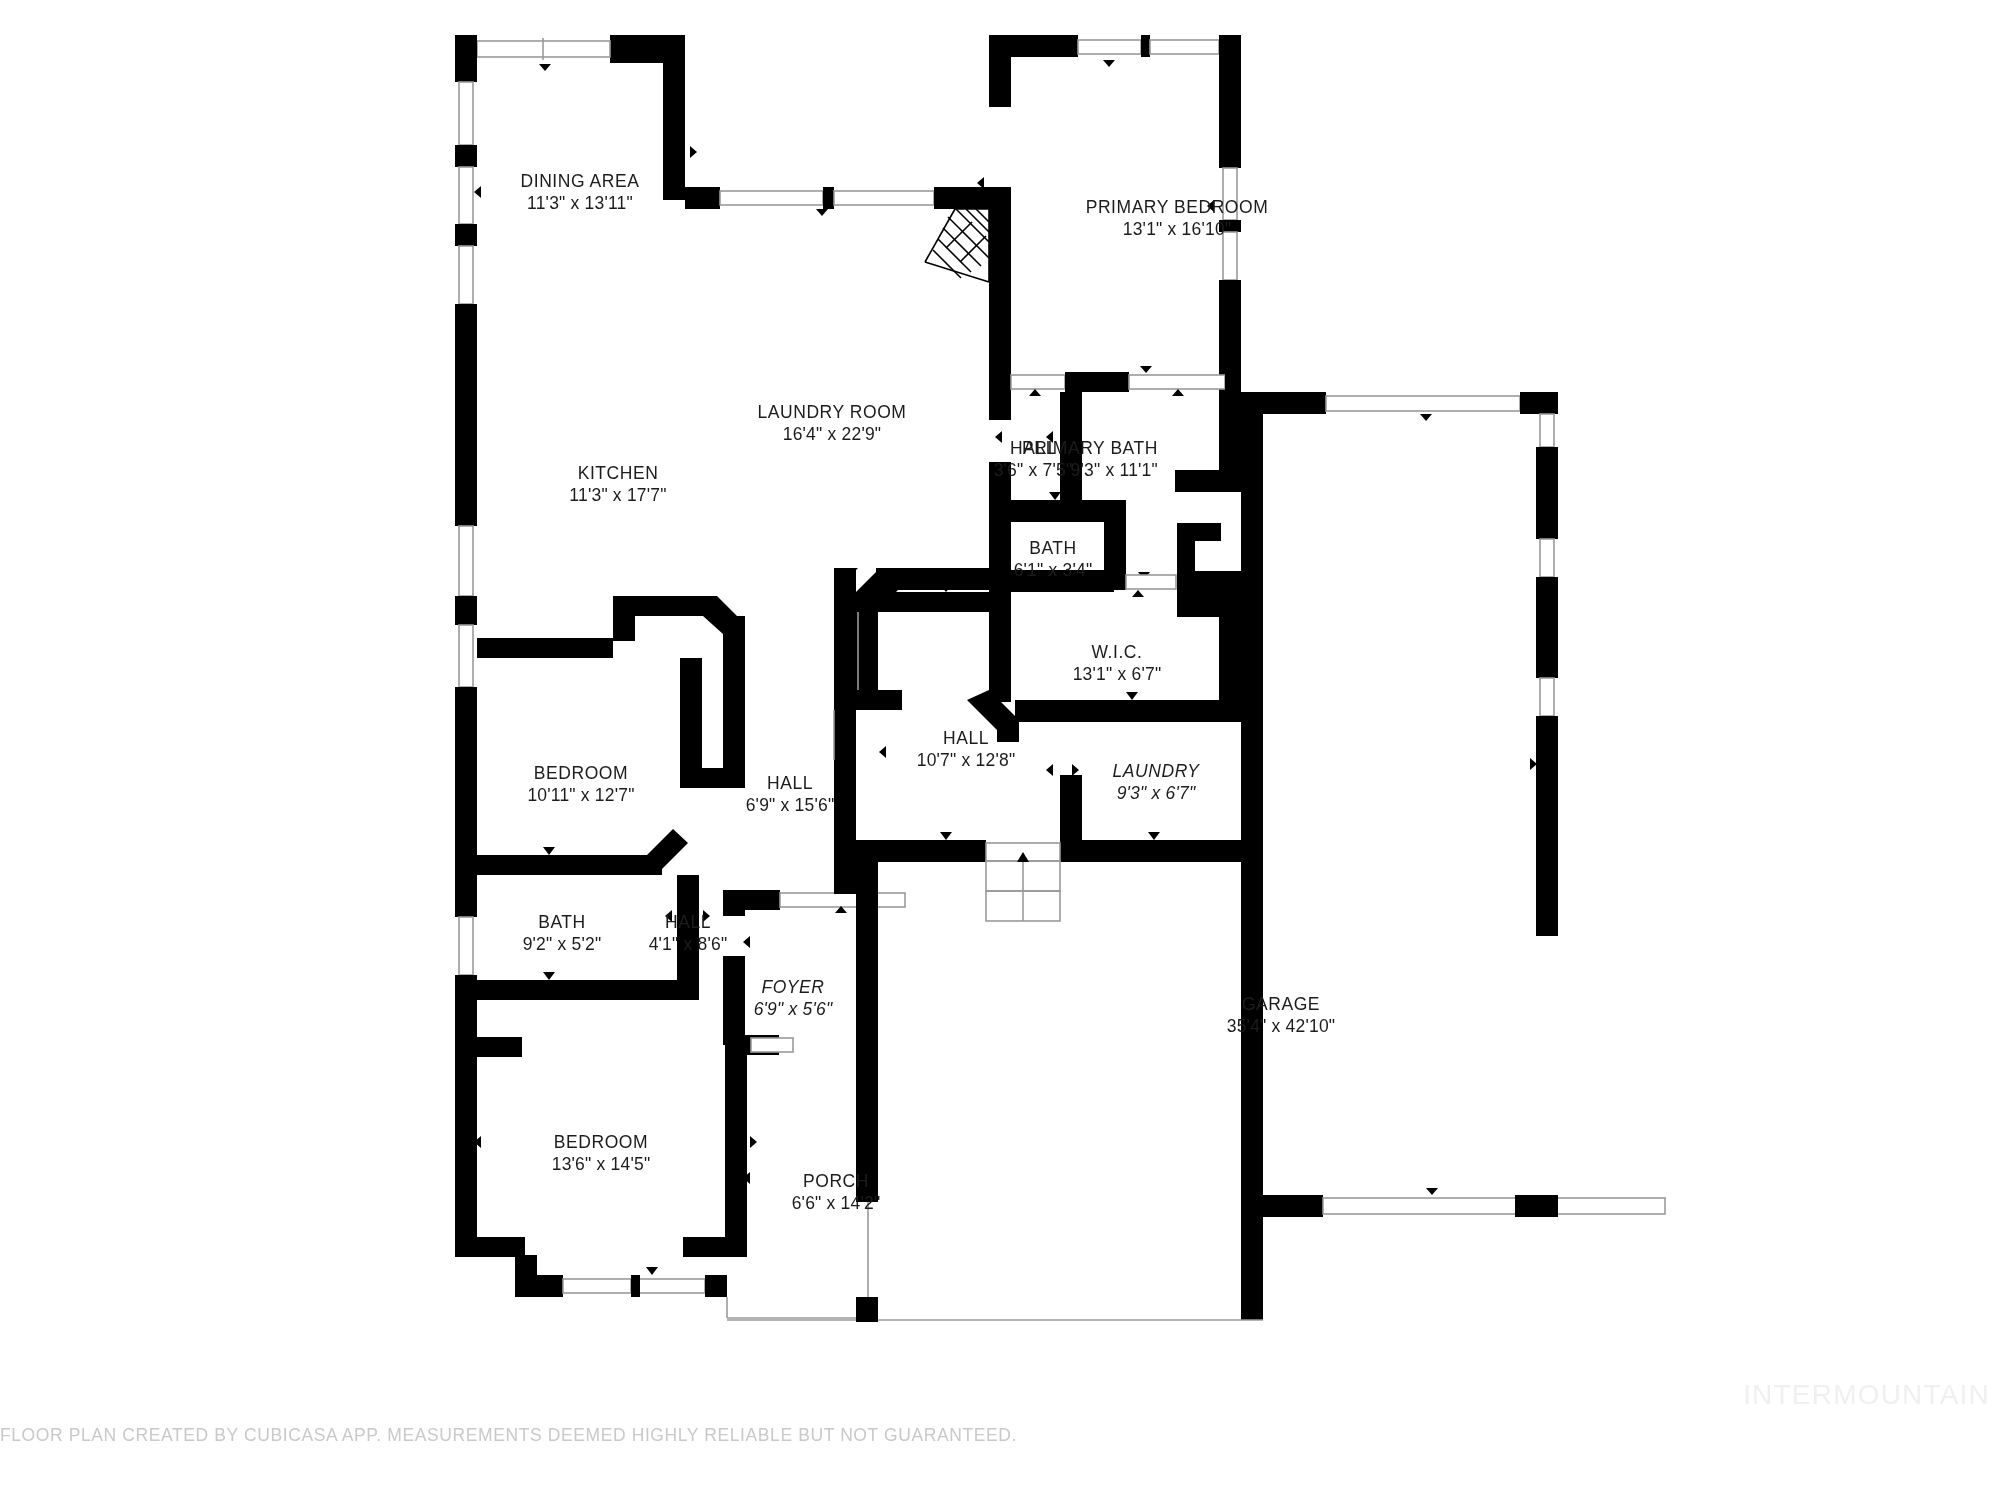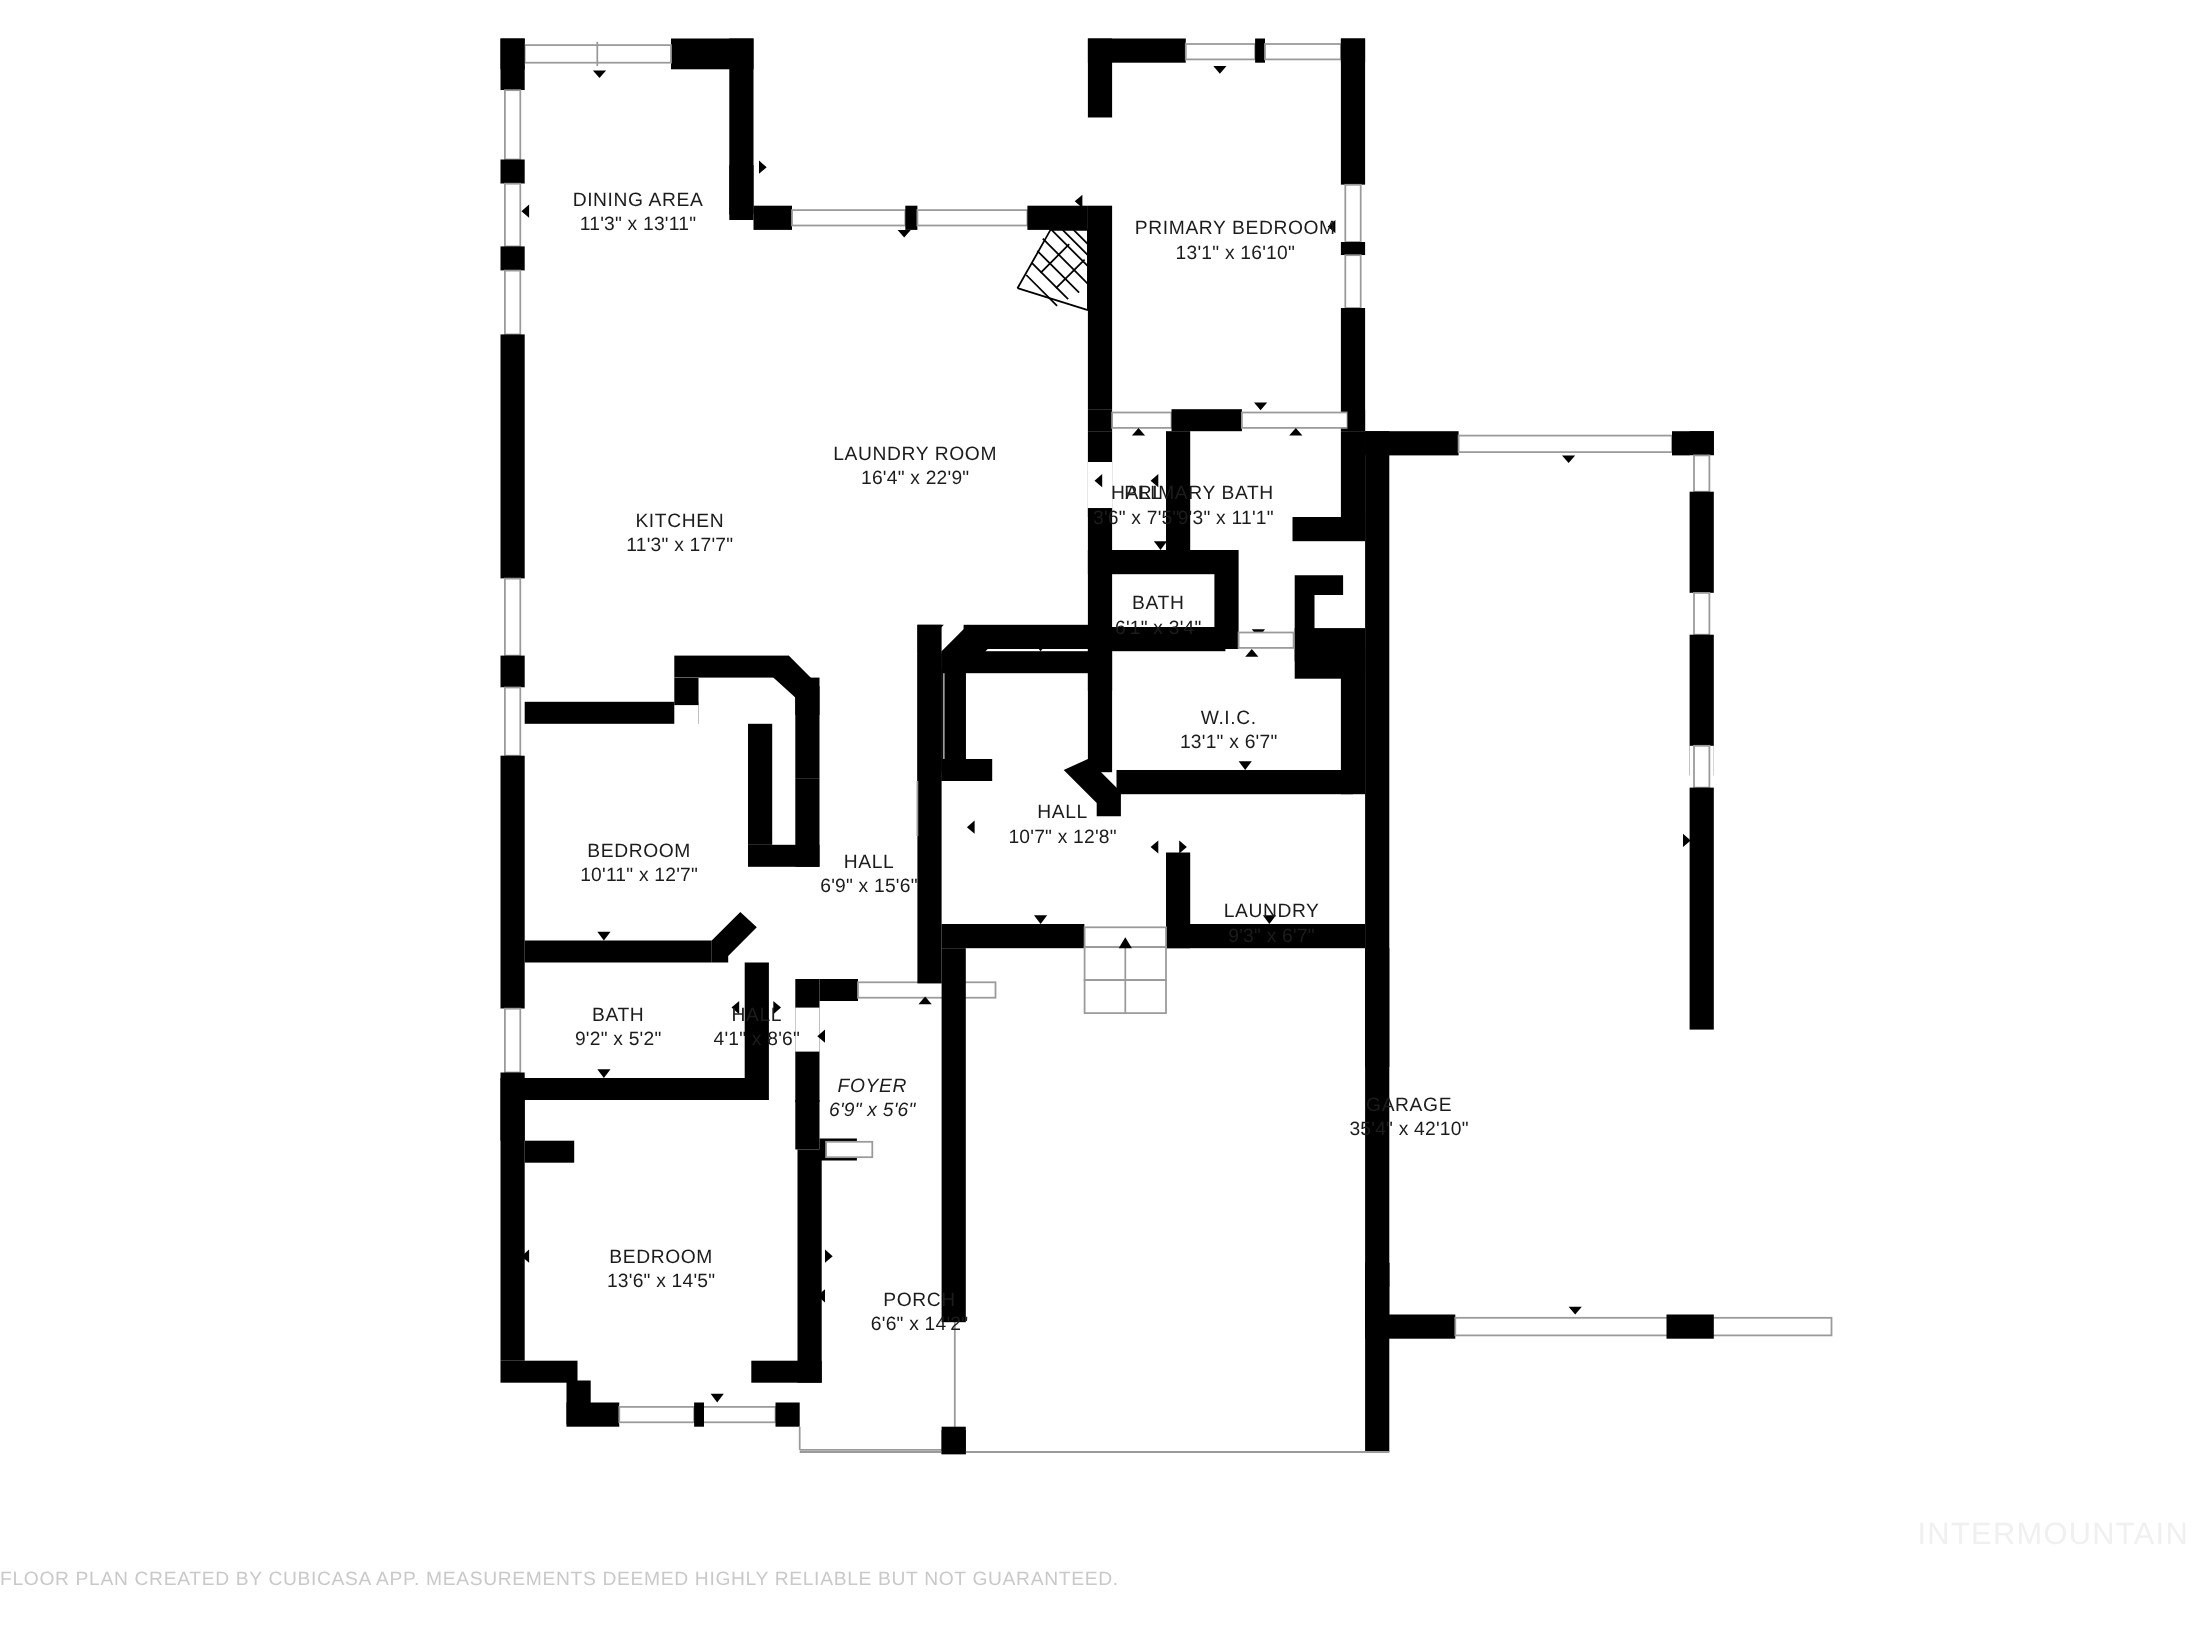--- a/index.html
+++ b/index.html
@@ -343,21 +343,21 @@
     <rect class="wall" x="856" y="1297" width="22" height="25"></rect>
     <line class="thinline" x1="727" y1="1320" x2="1263" y2="1320"></line>
     <rect class="wall" x="856" y="1300" width="22" height="22"></rect>
 
   </svg>
 
   <div class="room-label" style="left:580px; top:170px;">
     <span class="rl-name">DINING AREA</span>
     <span class="rl-dims">11'3" x 13'11"</span>
   </div>
-  <div class="room-label" style="left:1123px; top:196px;">
+  <div class="room-label" style="left:1177px; top:196px;">
     <span class="rl-name">PRIMARY BEDROOM</span>
     <span class="rl-dims">13'1" x 16'10"</span>
   </div>
   <div class="room-label" style="left:832px; top:401px;">
     <span class="rl-name">LAUNDRY ROOM</span>
     <span class="rl-dims">16'4" x 22'9"</span>
   </div>
   <div class="room-label" style="left:578px; top:462px;margin-left:40px;">
     <span class="rl-name">KITCHEN</span>
     <span class="rl-dims">11'3" x 17'7"</span>
@@ -383,21 +383,21 @@
     <span class="rl-dims">10'11" x 12'7"</span>
   </div>
   <div class="room-label" style="left:966px; top:727px;">
     <span class="rl-name">HALL</span>
     <span class="rl-dims">10'7" x 12'8"</span>
   </div>
   <div class="room-label" style="left:790px; top:772px;">
     <span class="rl-name">HALL</span>
     <span class="rl-dims">6'9" x 15'6"</span>
   </div>
-  <div class="room-label" style="left:1156px; top:817px;">
+  <div class="room-label" style="left:1156px; top:760px;font-style:italic;">
     <span class="rl-name">LAUNDRY</span>
     <span class="rl-dims">9'3" x 6'7"</span>
   </div>
   <div class="room-label" style="left:562px; top:911px;">
     <span class="rl-name">BATH</span>
     <span class="rl-dims">9'2" x 5'2"</span>
   </div>
   <div class="room-label" style="left:688px; top:911px;">
     <span class="rl-name">HALL</span>
     <span class="rl-dims">4'1" x 8'6"</span>

